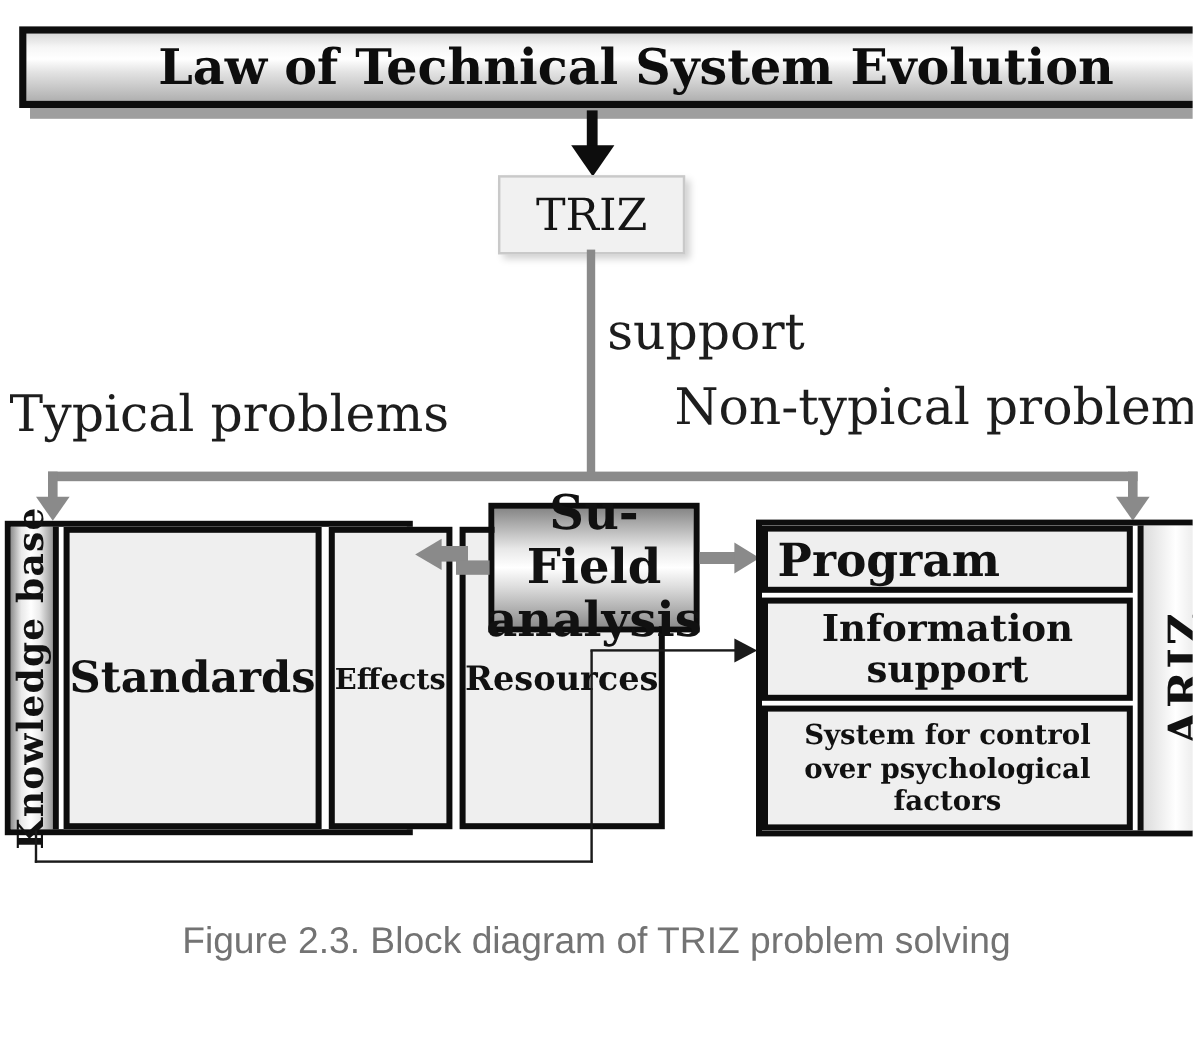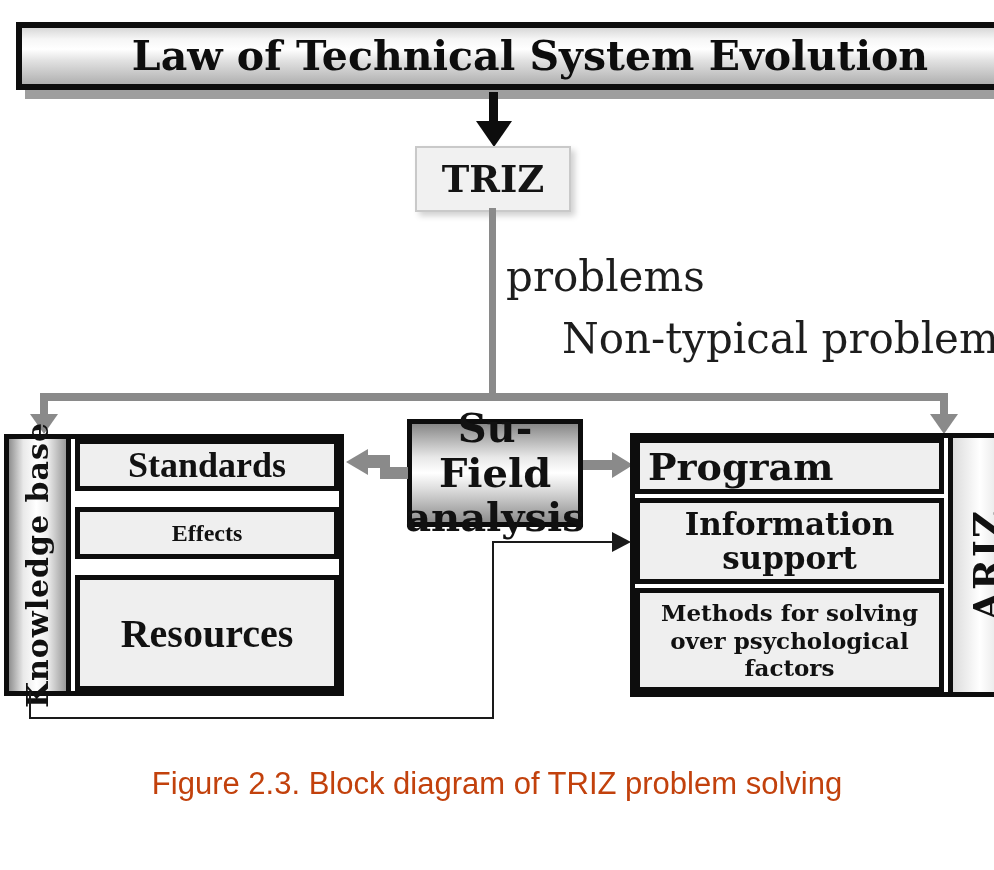--- a/index.html
+++ b/index.html
@@ -24,21 +24,21 @@
   .blk-head  { left:476px; top:121px; width:0; height:0;
                border-left:18px solid transparent; border-right:18px solid transparent;
                border-top:26px solid #0d0d0d; }
 
   
   .triz {
     left:415px; top:146px; width:152px; height:62px;
     background:#f1f1f1; border:2px solid #c9c9c9;
     box-shadow:4px 4px 6px rgba(0,0,0,0.18);
     display:flex; align-items:center; justify-content:center;
-    font-weight:bold; font-size:37px; color:#141414;
+    font-weight:normal; font-size:37px; color:#141414;
   }
 
   
   .gline { background:#8a8a8a; }
   .g-vline   { left:489px; top:208px; width:7px;  height:187px; }
   .g-hline   { left:40px;  top:393px; width:908px; height:8px; }
   .g-lstub   { left:40px;  top:393px; width:8px;  height:23px; }
   .g-rstub   { left:940px; top:393px; width:8px;  height:23px; }
   .g-lhead   { left:30px;  top:414px; width:0; height:0;
                border-left:14px solid transparent; border-right:14px solid transparent;
@@ -67,25 +67,25 @@
   }
 
   
   .kb-block { left:4px; top:434px; width:340px; height:262px; }
   .kb-strip {
     width:62px; border-right:5px solid #0d0d0d; box-sizing:border-box;
     background:linear-gradient(90deg,#8f8f8f 0%,#e9e9e9 25%,#ffffff 48%,#ececec 68%,#999999 100%);
     display:flex; align-items:center; justify-content:center;
   }
   .kb-strip .vtext { font-size:30px; letter-spacing:1px; }
-  .kb-rows { flex:1; display:flex; flex-direction:column; gap:16px; padding-left:4px;font-family:Liberation Serif, serif; }
+  .kb-rows { flex:1; display:flex; flex-direction:row; gap:6px; padding-left:4px; }
   .row-standards { flex:0 0 50px; font-size:36px; }
   .row-effects   { flex:0 0 52px; font-size:24px; }
   .row-inventive { flex:0 0 84px; font-size:30px; line-height:1.1; padding:0 28px; }
-  .row-resources { flex:1;        font-size:40px; }
+  .row-resources { flex:1;        font-size:28px; }
 
   
   .sufield {
     left:407px; top:419px; width:176px; height:108px;
     border:5px solid #0d0d0d; box-sizing:border-box;
     background:linear-gradient(180deg,#878787 0%,#e8e8e8 34%,#ffffff 50%,#dedede 66%,#8d8d8d 100%);
     display:flex; align-items:center; justify-content:center;
     font-weight:bold; font-size:40px; line-height:1.12; text-align:center; color:#111;
     padding:0 6px;
   }
@@ -120,21 +120,21 @@
   .t-h1 { left:29px;  top:717px; width:465px; height:2px; }
   .t-v2 { left:492px; top:542px; width:2px;  height:177px; }
   .t-h2 { left:492px; top:541px; width:122px; height:2px; }
   .t-head { left:612px; top:532px; width:0; height:0;
             border-top:10px solid transparent; border-bottom:10px solid transparent;
             border-left:19px solid #1a1a1a; }
 
   
   .caption {
     left:0; top:766px; width:994px; text-align:center;
-    font-family:"Liberation Sans", sans-serif; font-size:31px; color:#c2410c;
+    font-family:"Liberation Sans", sans-serif; font-size:31px; color:#737373;
   }
 </style>
 </head>
 <body>
 
 <div class="canvas">
 
   <div class="abs banner">Law of Technical System Evolution</div>
 
   <div class="abs blk-shaft"></div>
@@ -142,21 +142,22 @@
 
   <div class="abs triz">TRIZ</div>
 
   <div class="abs gline g-vline"></div>
   <div class="abs gline g-hline"></div>
   <div class="abs gline g-lstub"></div>
   <div class="abs g-lhead"></div>
   <div class="abs gline g-rstub"></div>
   <div class="abs g-rhead"></div>
 
-  <div class="lbl lbl-problems">problems</div>
+  <div class="lbl lbl-problems">support</div>
+  <div class="lbl lbl-typical">Typical problems</div>
   <div class="lbl lbl-nontypical">Non-typical problems</div>
 
   <div class="abs block kb-block">
     <div class="kb-strip">
       <span class="vtext">Knowledge base</span>
     </div>
     <div class="kb-rows">
       <div class="row row-standards">Standards</div>
       <div class="row row-effects">Effects</div>
       <div class="row row-resources">Resources</div>
@@ -168,21 +169,21 @@
   <div class="abs ga-left-head"></div>
   <div class="abs gline ga-left-upper"></div>
   <div class="abs gline ga-left-lower"></div>
   <div class="abs gline ga-right-shaft"></div>
   <div class="abs ga-right-head"></div>
 
   <div class="abs block rz-block">
     <div class="rz-rows">
       <div class="row row-program">Program</div>
       <div class="row row-infosup">Information support</div>
-      <div class="row row-methods">Methods for solving over psychological factors</div>
+      <div class="row row-methods">System for control over psychological factors</div>
     </div>
     <div class="rz-strip">
       <span class="vtext">ARIZ</span>
     </div>
   </div>
 
   <div class="abs tline t-v1"></div>
   <div class="abs tline t-h1"></div>
   <div class="abs tline t-v2"></div>
   <div class="abs tline t-h2"></div>

